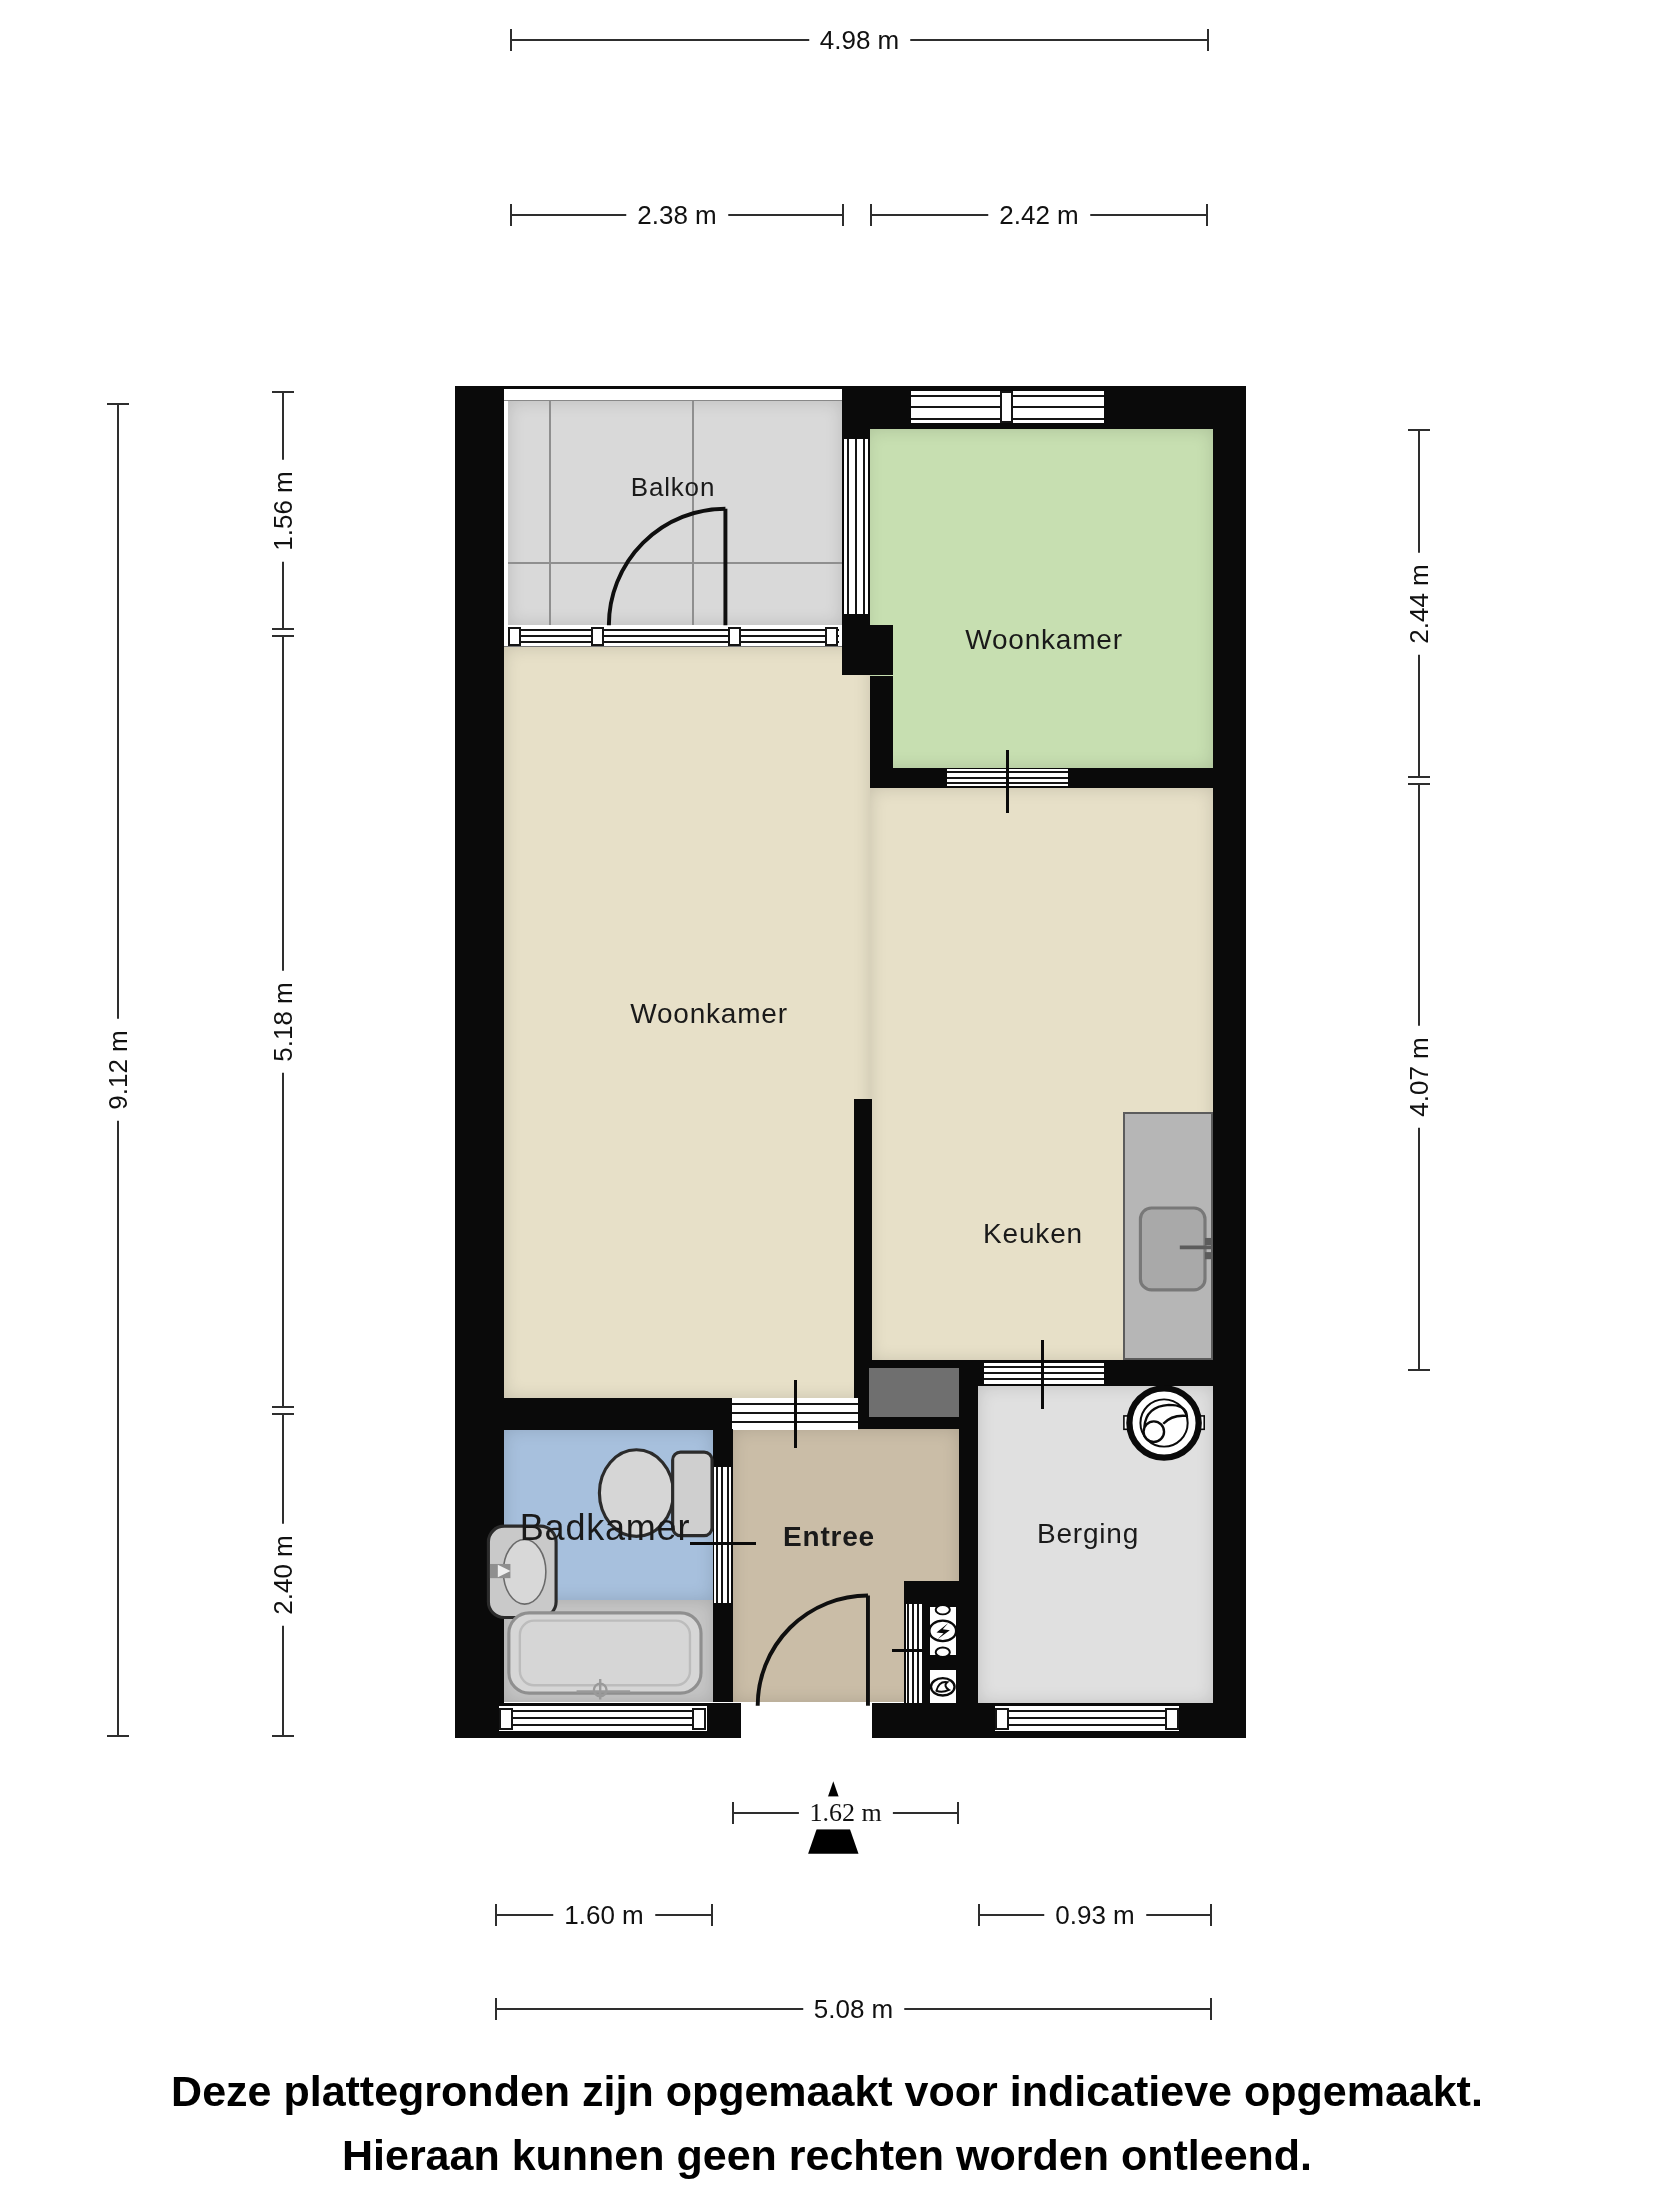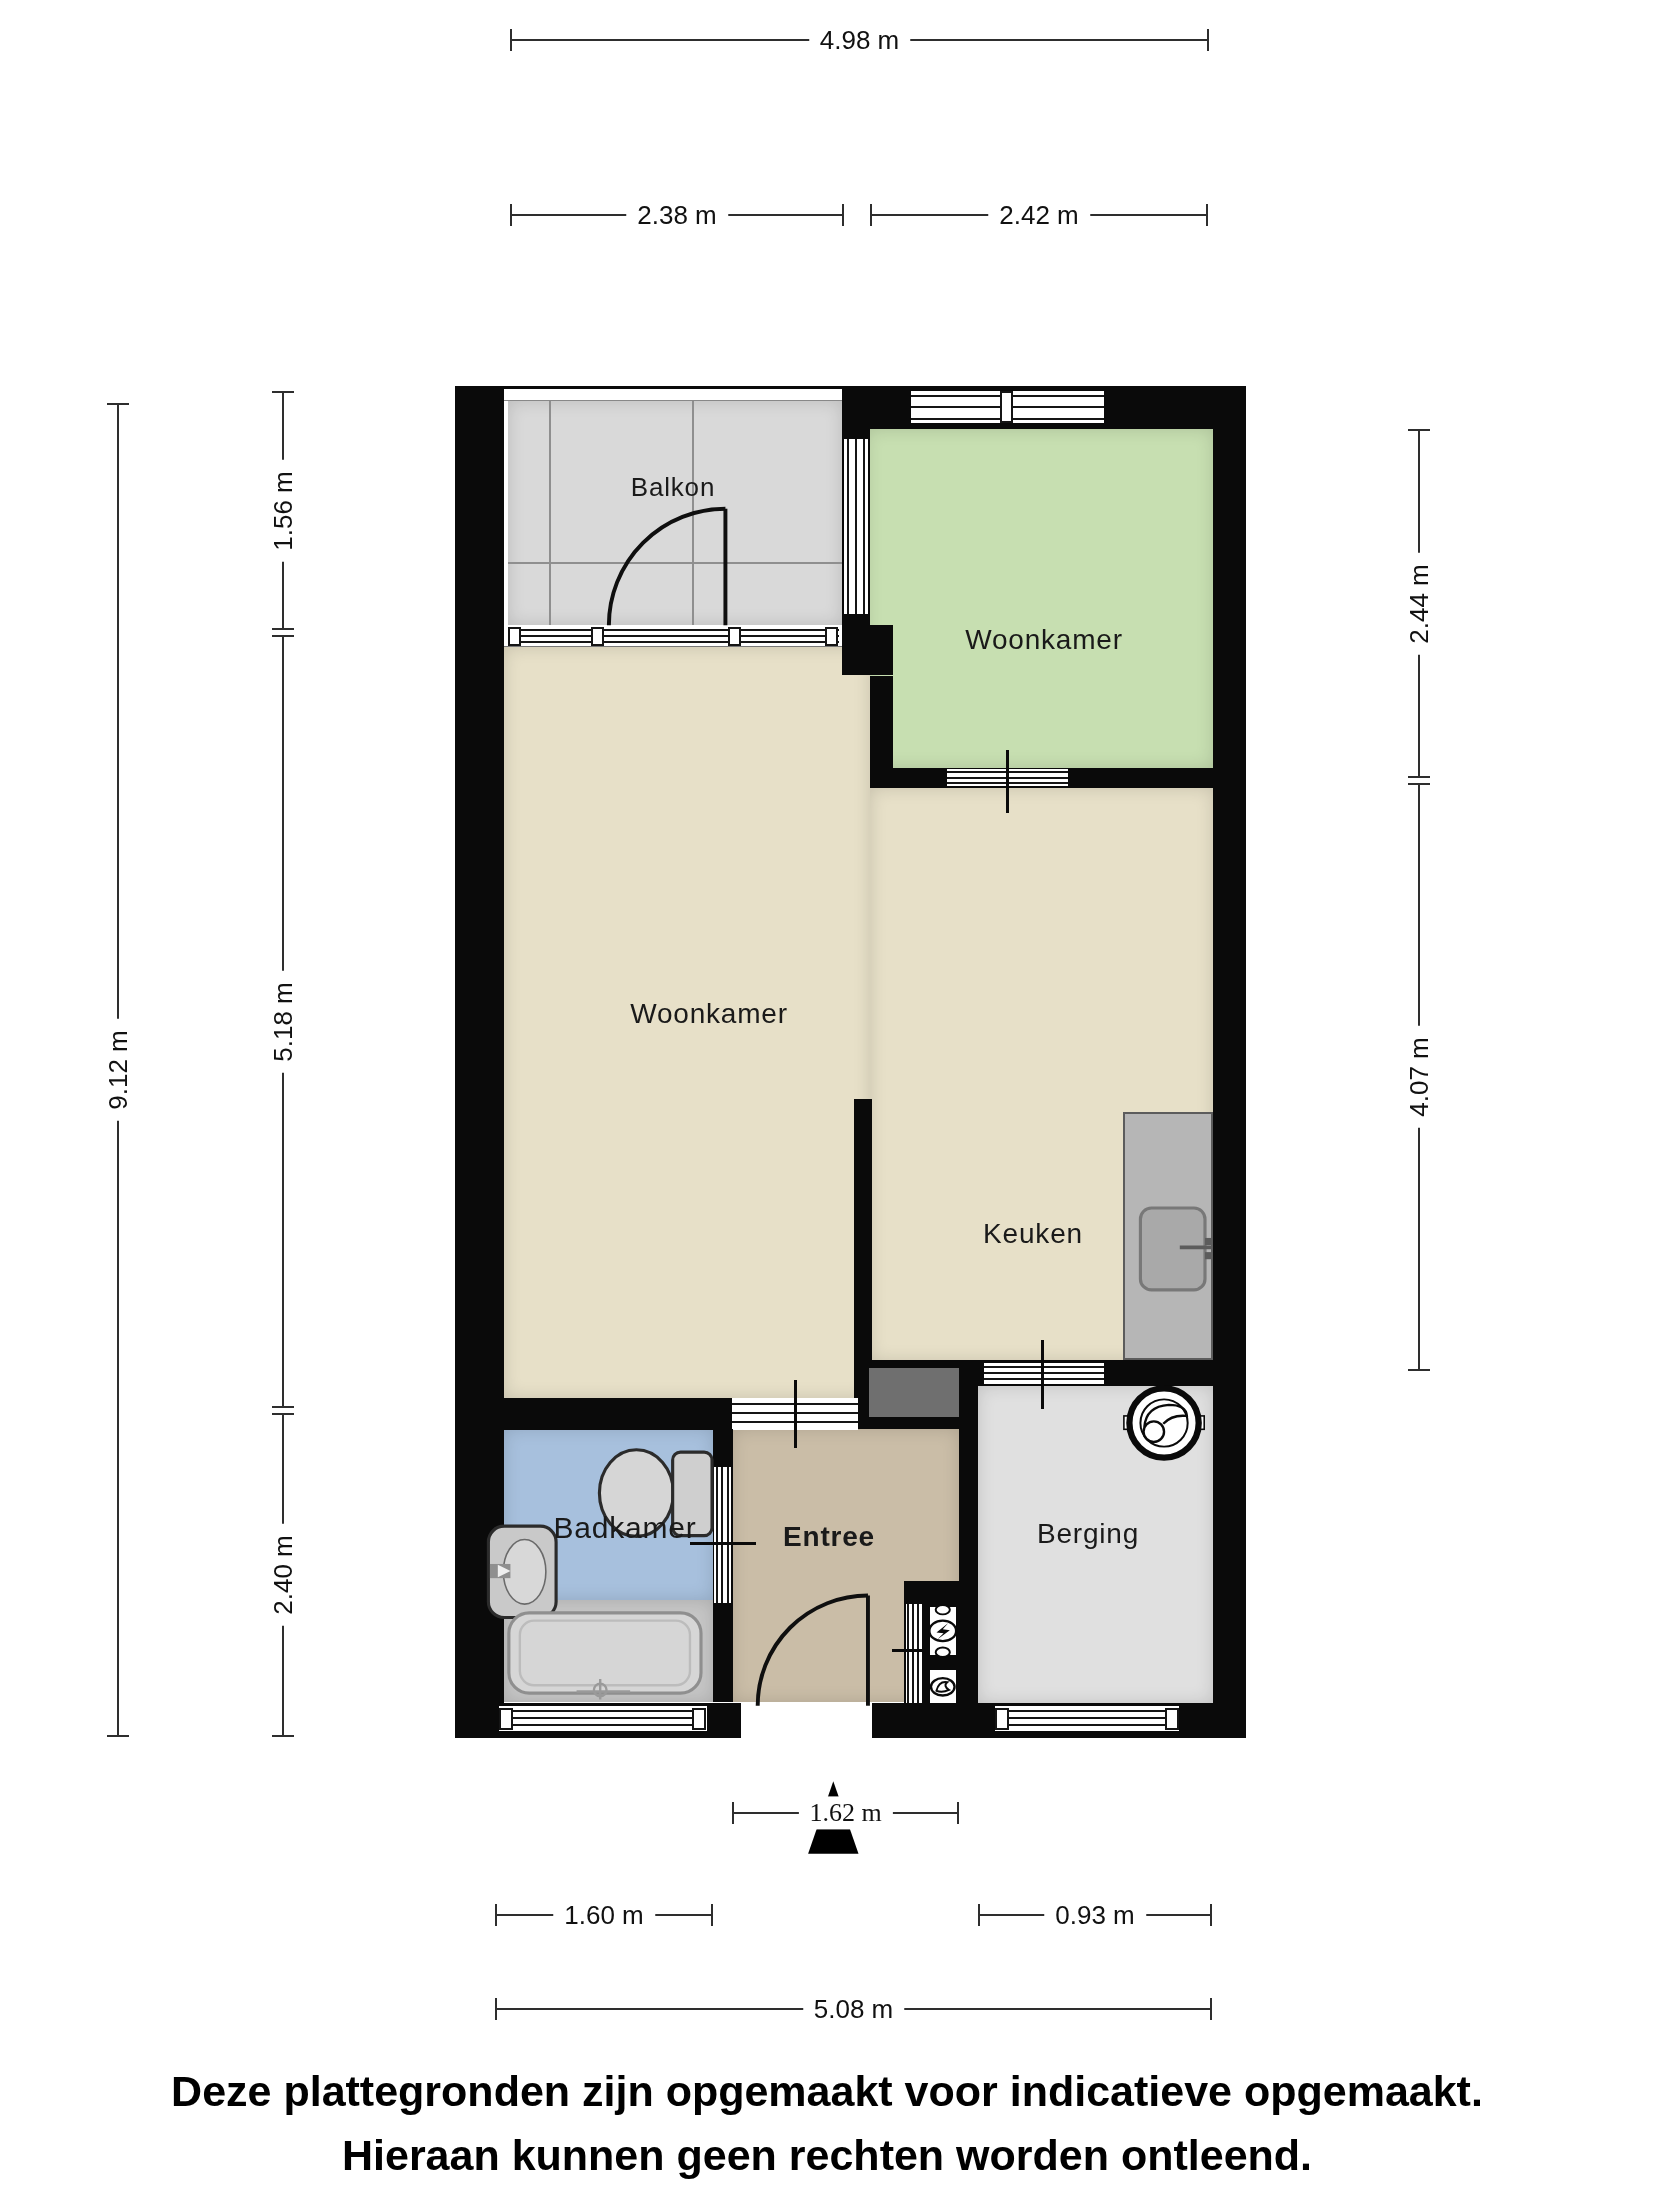--- a/index.html
+++ b/index.html
@@ -201,21 +201,21 @@
 
   <g>
     <polygon points="1058,2262 1026,2354 1090,2354" fill="#000000"></polygon>
   </g>
 </svg>
 
 <div class="room-label" style="left:673px;top:487px;font-size:26px;">Balkon</div>
 <div class="room-label" style="left:1044px;top:640px;">Woonkamer</div>
 <div class="room-label" style="left:709px;top:1014px;">Woonkamer</div>
 <div class="room-label" style="left:1033px;top:1234px;">Keuken</div>
-<div class="room-label" style="left:605px;top:1528px;font-size:30px;margin-left:20px;">Badkamer</div>
+<div class="room-label" style="left:605px;top:1528px;font-size:36px;">Badkamer</div>
 <div class="room-label" style="left:829px;top:1537px;font-weight:bold;">Entree</div>
 <div class="room-label" style="left:1088px;top:1534px;">Berging</div>
 
 <div class="dim h" style="left:510px;top:39px;width:699px;">
   <i class="cap c1"></i>
     <i class="cap c2"></i>
     <span class="dlab">4.98 m</span>
 </div>
 <div class="dim h" style="left:510px;top:214px;width:334px;">
   <i class="cap c1"></i>

